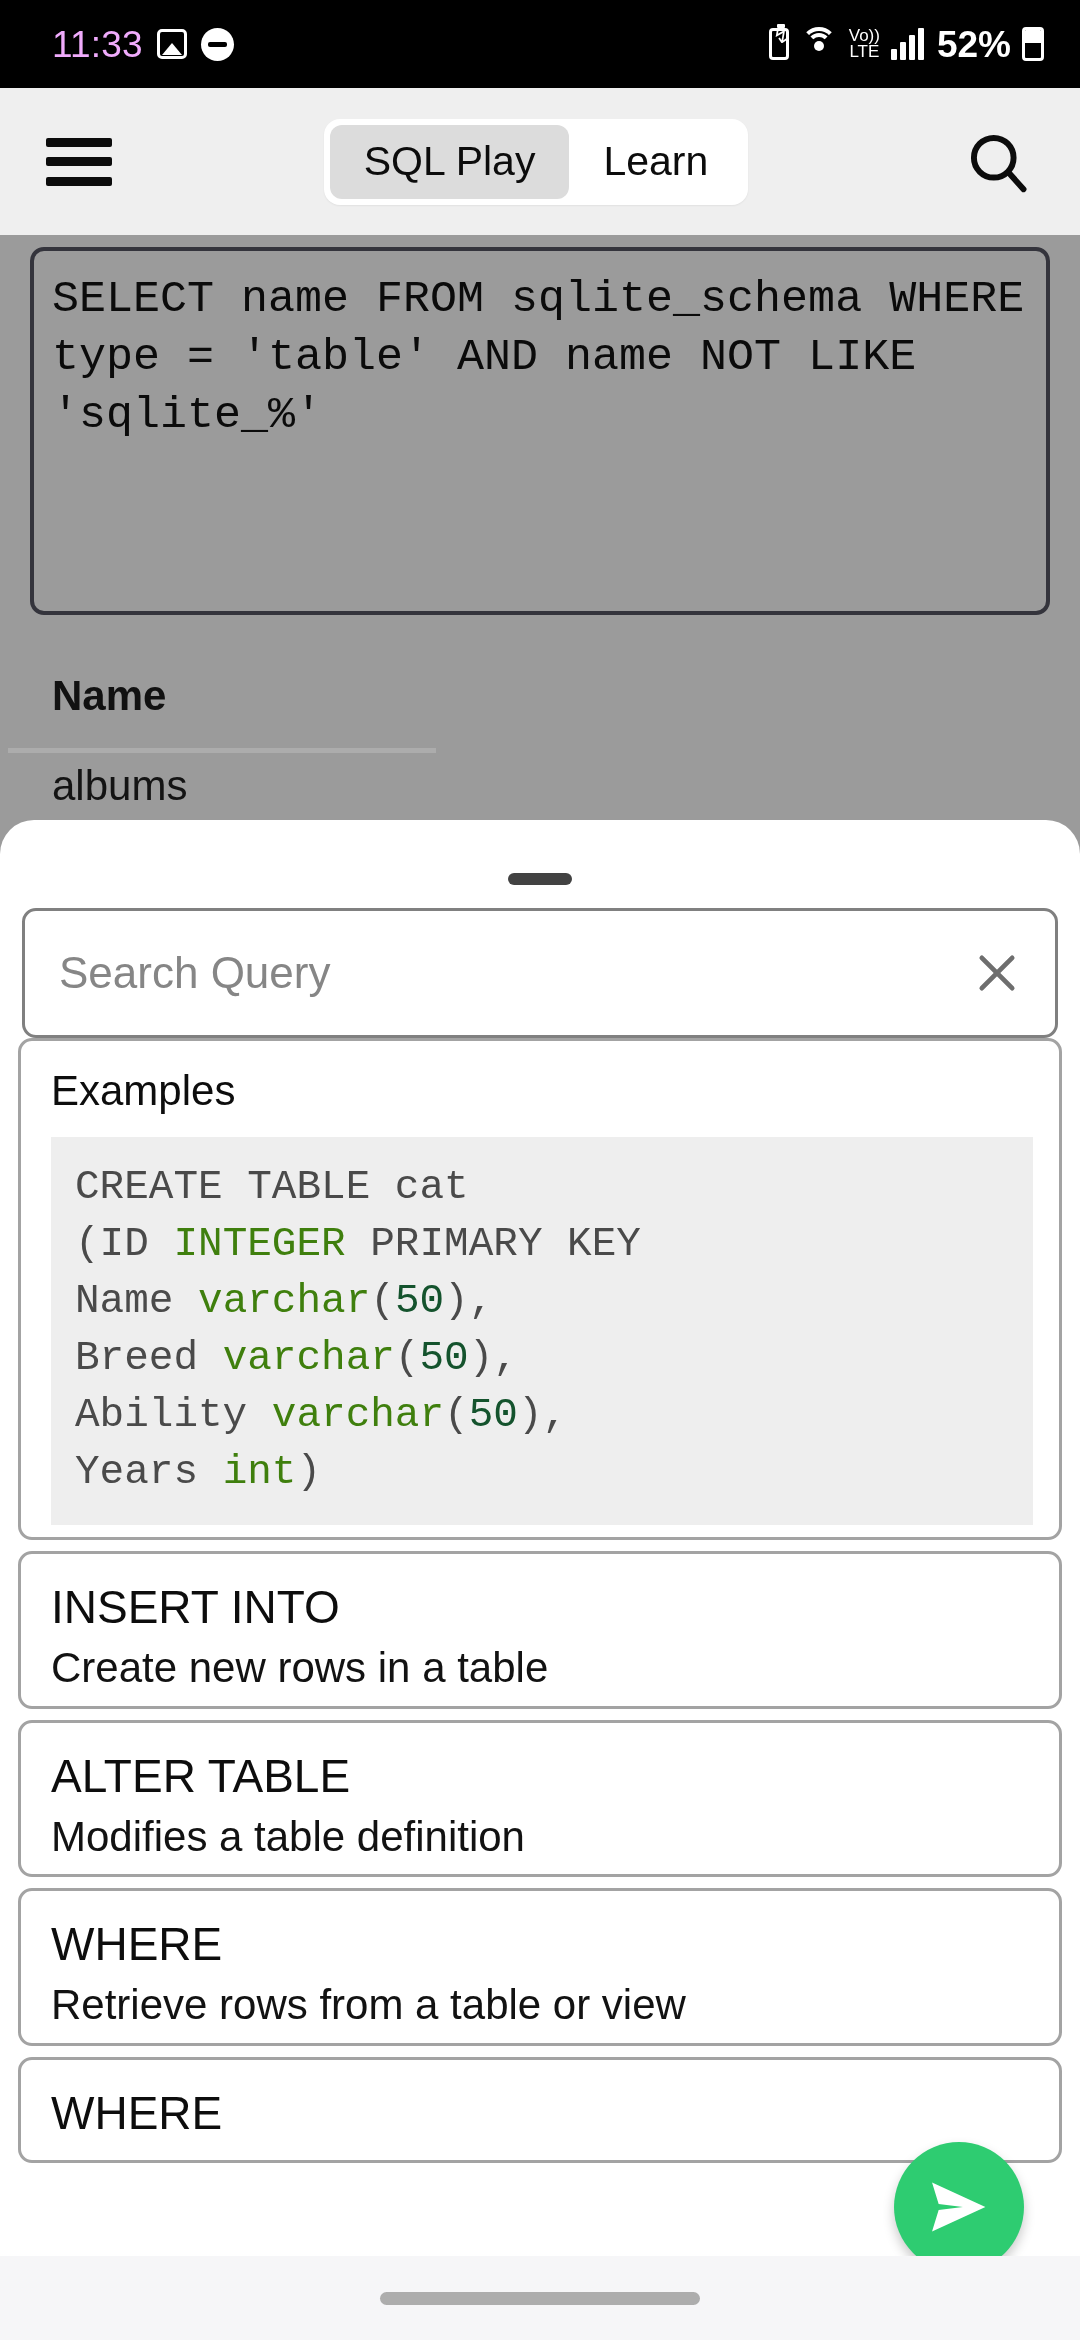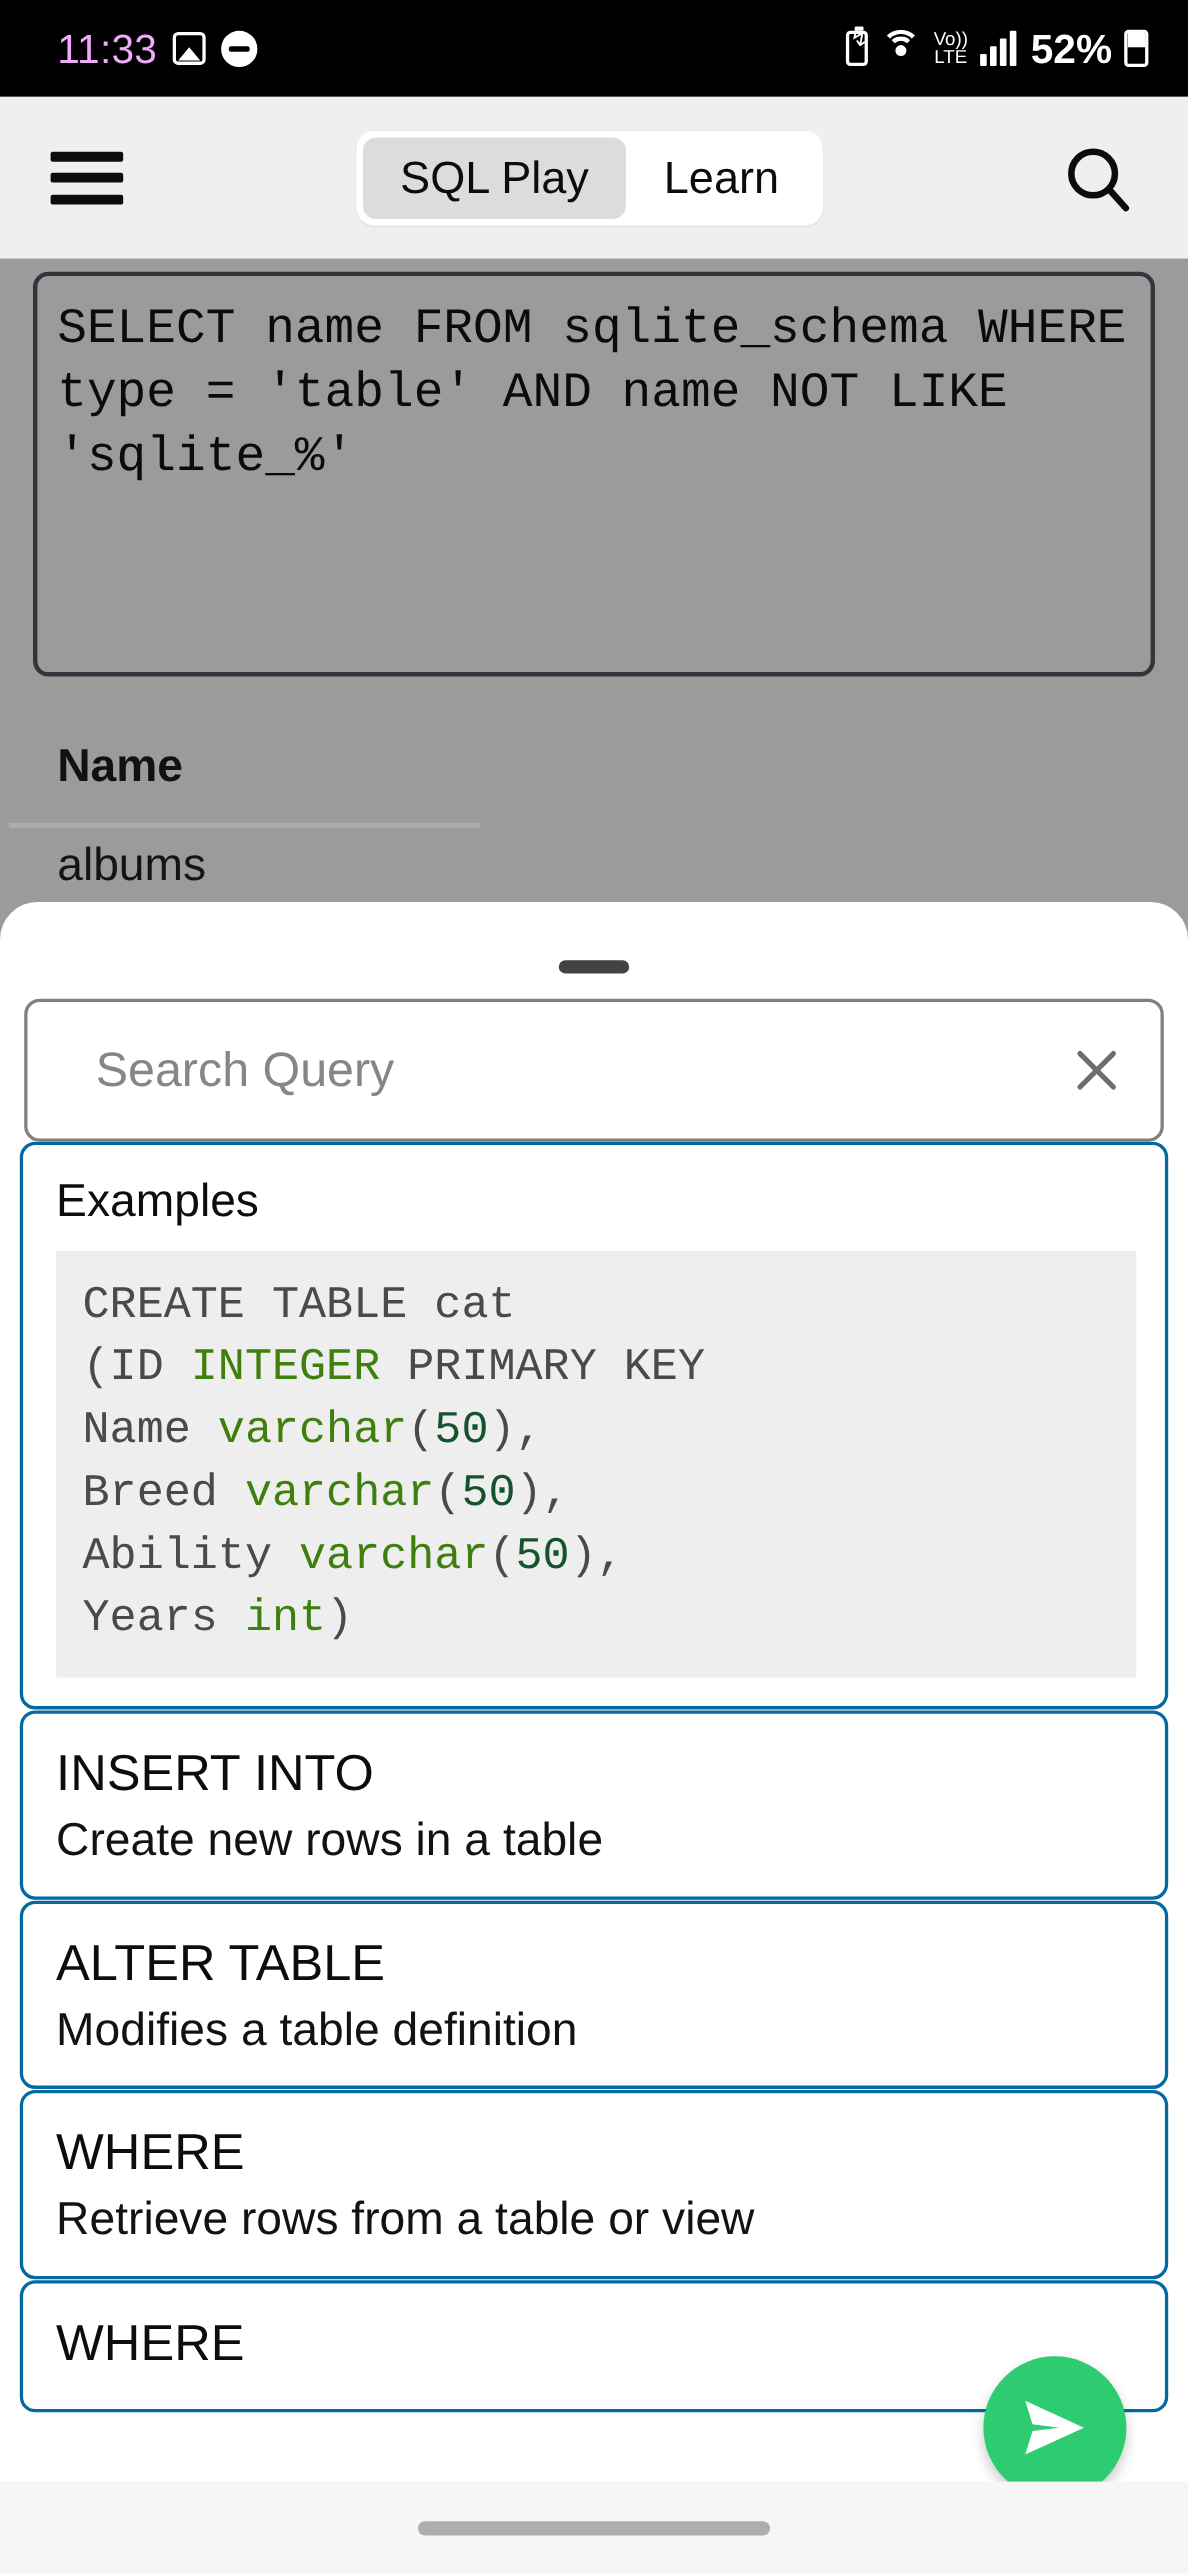--- a/index.html
+++ b/index.html
@@ -310,45 +310,44 @@
     border-radius: 14px;
     display: flex;
     align-items: center;
     justify-content: space-between;
     padding: 0 30px 0 34px;
     background: #ffffff;
   }
   .search-input-text {
     font-size: 44px;
     color: #868686;
-    margin-left: 28px;
   }
   .clear-x {
     width: 56px; height: 56px;
     display: flex;
     align-items: center;
     justify-content: center;
     cursor: pointer;
   }
 
   .sheet-list {
     position: absolute;
     top: 218px;
     left: 0;
     width: 1080px;
     height: 1218px;
     overflow: hidden;
   }
   .card {
     position: relative;
-    margin: 0 18px 1px 18px;
-    border: 3px solid #0369a1;
+    margin: 0 18px 11px 18px;
+    border: 3px solid #a3a3a3;
     border-radius: 14px;
     background: #ffffff;
-    padding: 26px 26px 26px 30px;
+    padding: 26px 26px 12px 30px;
   }
   .card-title {
     font-size: 46px;
     color: #0d0d0d;
     line-height: 1.18;
   }
   .card-sub {
     font-size: 42px;
     color: #121212;
     line-height: 1.22;

